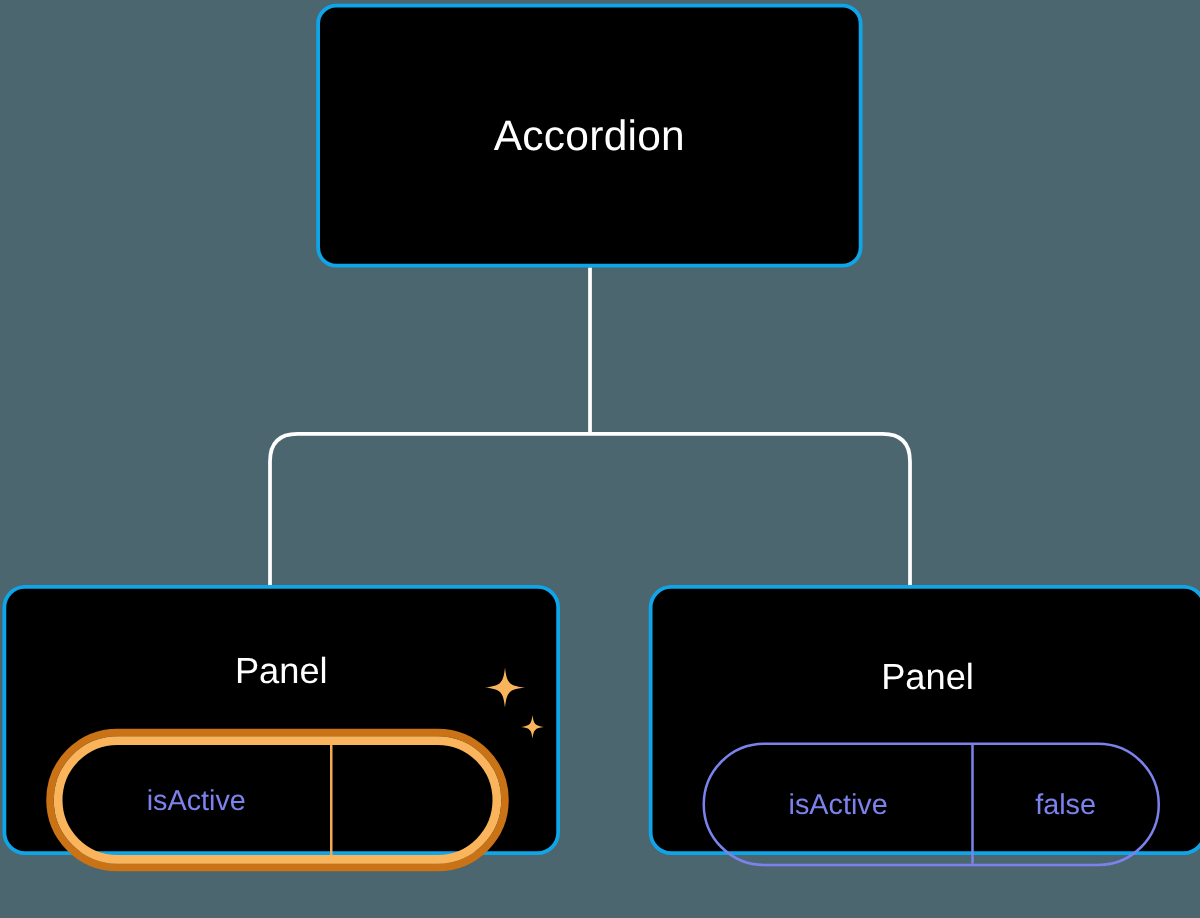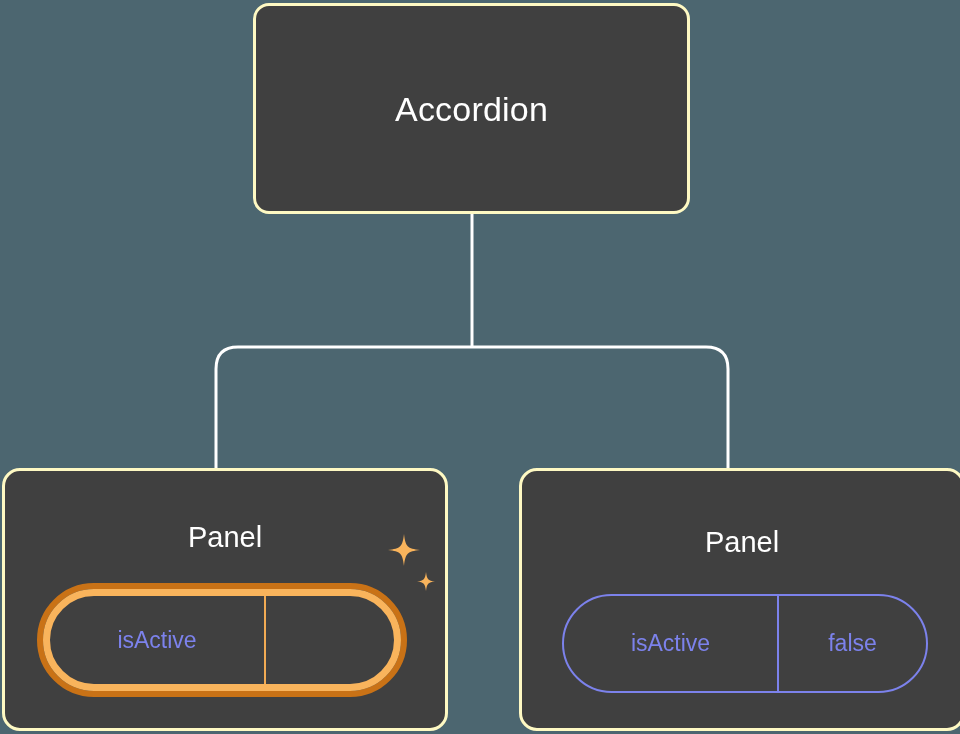--- a/index.html
+++ b/index.html
@@ -21,22 +21,22 @@
     position: absolute;
     left: 0; top: 0;
     width: 960px; height: 734px;
     pointer-events: none;
   }
 
   
   .node {
     position: absolute;
     box-sizing: border-box;
-    background: #404040;
-    border: 3px solid #fef9c3;
+    background: #000000;
+    border: 3px solid #0ea5e9;
     border-radius: 16px;
     z-index: 2;
   }
 
   .node-root {
     left: 253px;
     top: 3px;
     width: 437px;
     height: 211px;
     display: flex;
@@ -48,21 +48,21 @@
     color: #ffffff;
     font-size: 34px;
     font-weight: 400;
     letter-spacing: 0.2px;
     line-height: 1;
   }
 
   .node-panel {
     top: 468px;
     width: 446px;
-    height: 263px;
+    height: 216px;
     border-radius: 18px;
     overflow: visible;
   }
   .node-panel.left  { left: 2px; }
   .node-panel.right { left: 519px; }
 
   .node-title-panel {
     position: absolute;
     left: 0;
     width: 100%;

